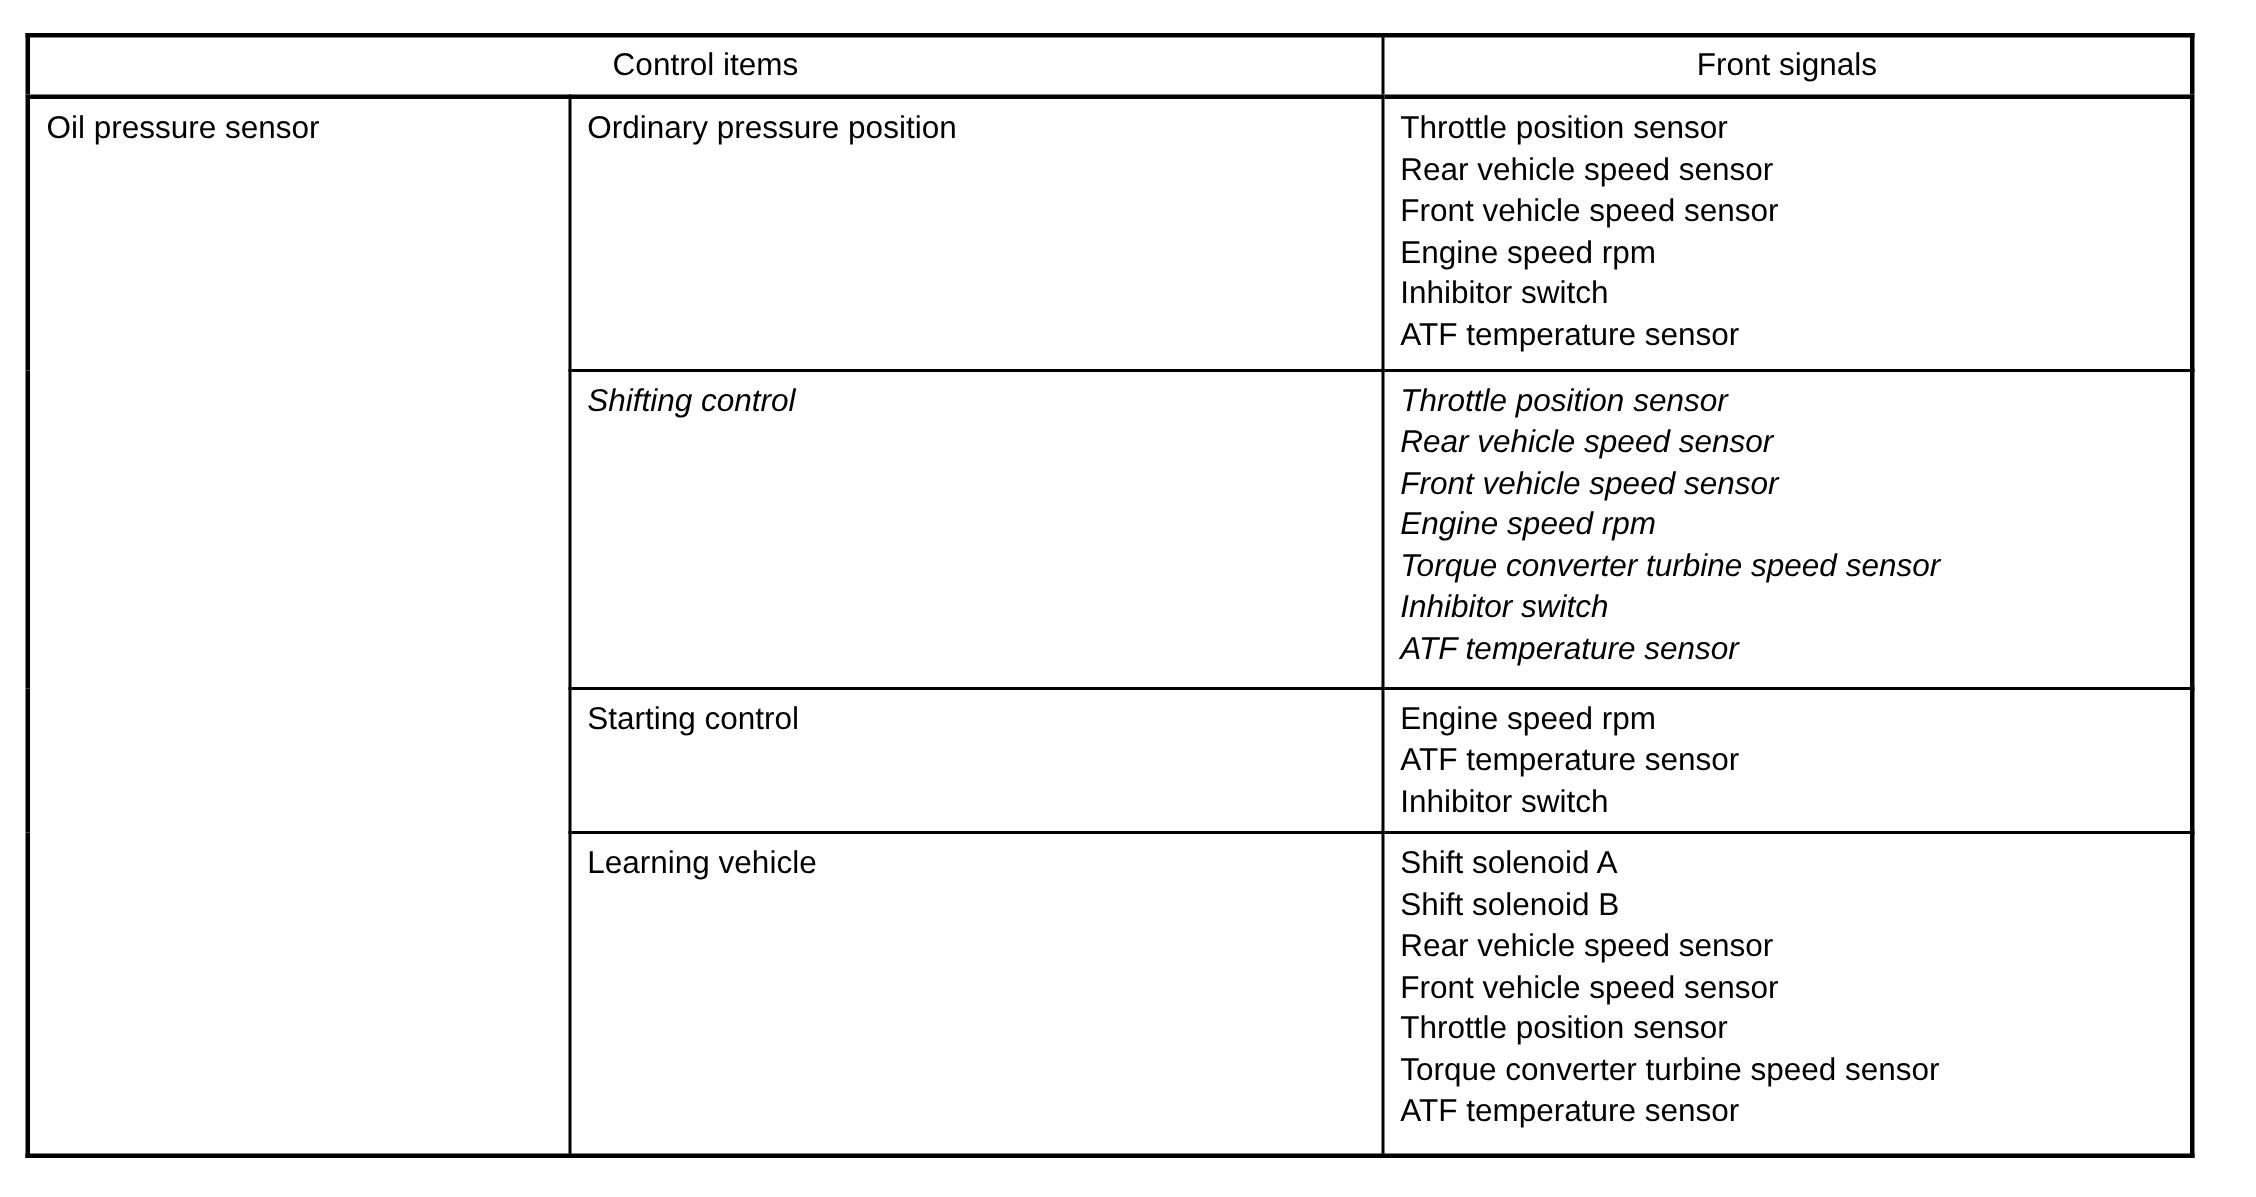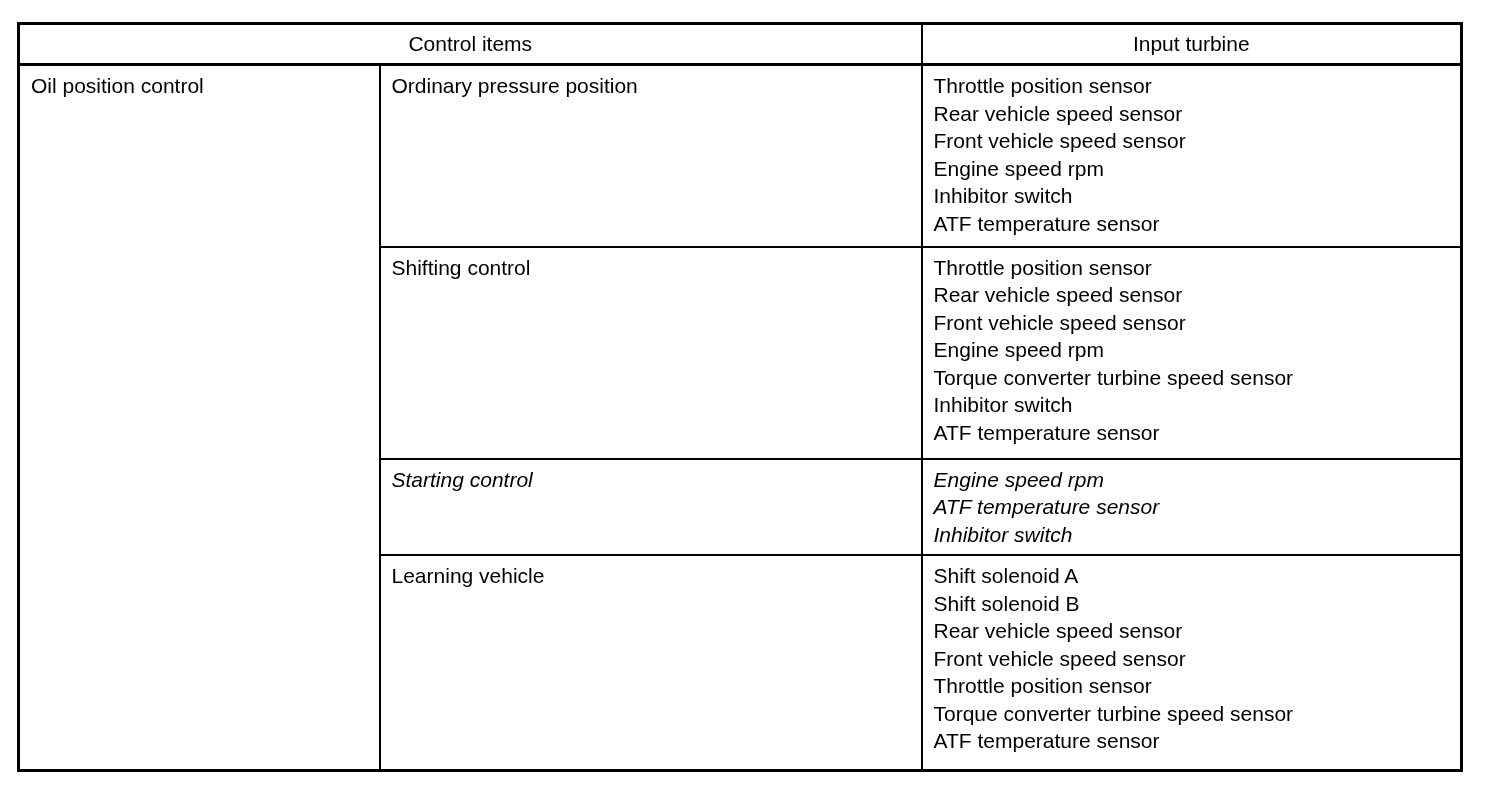--- a/index.html
+++ b/index.html
@@ -41,42 +41,42 @@
     font-size: 21px;
     line-height: 27.5px;
     vertical-align: top;
     text-align: left;
     padding: 6px 8px 6px 11px;
     border: 2px solid #000000;
     white-space: pre-line;
     overflow: hidden;
   }
   tr.row-ordinary  { height: 182px; }
-  tr.row-shifting  { height: 212px; }
-  tr.row-starting  { height: 95px; font-style: italic;  }
+  tr.row-shifting  { height: 212px; font-style: italic; }
+  tr.row-starting  { height: 95px;  }
   tr.row-learning  { height: 215px; }
 </style>
 </head>
 <body>
 
 <table class="doc-table">
   <colgroup>
     <col class="c1">
     <col class="c2">
     <col class="c3">
   </colgroup>
   <thead>
     <tr>
       <th colspan="2">Control items</th>
-      <th>Input turbine</th>
+      <th>Front signals</th>
     </tr>
   </thead>
   <tbody>
     <tr class="row-ordinary">
-      <td rowspan="4">Oil position control</td>
+      <td rowspan="4">Oil pressure sensor</td>
       <td>Ordinary pressure position</td>
       <td>Throttle position sensor
 Rear vehicle speed sensor
 Front vehicle speed sensor
 Engine speed rpm
 Inhibitor switch
 ATF temperature sensor</td>
     </tr>
     <tr class="row-shifting">
       <td>Shifting control</td>

